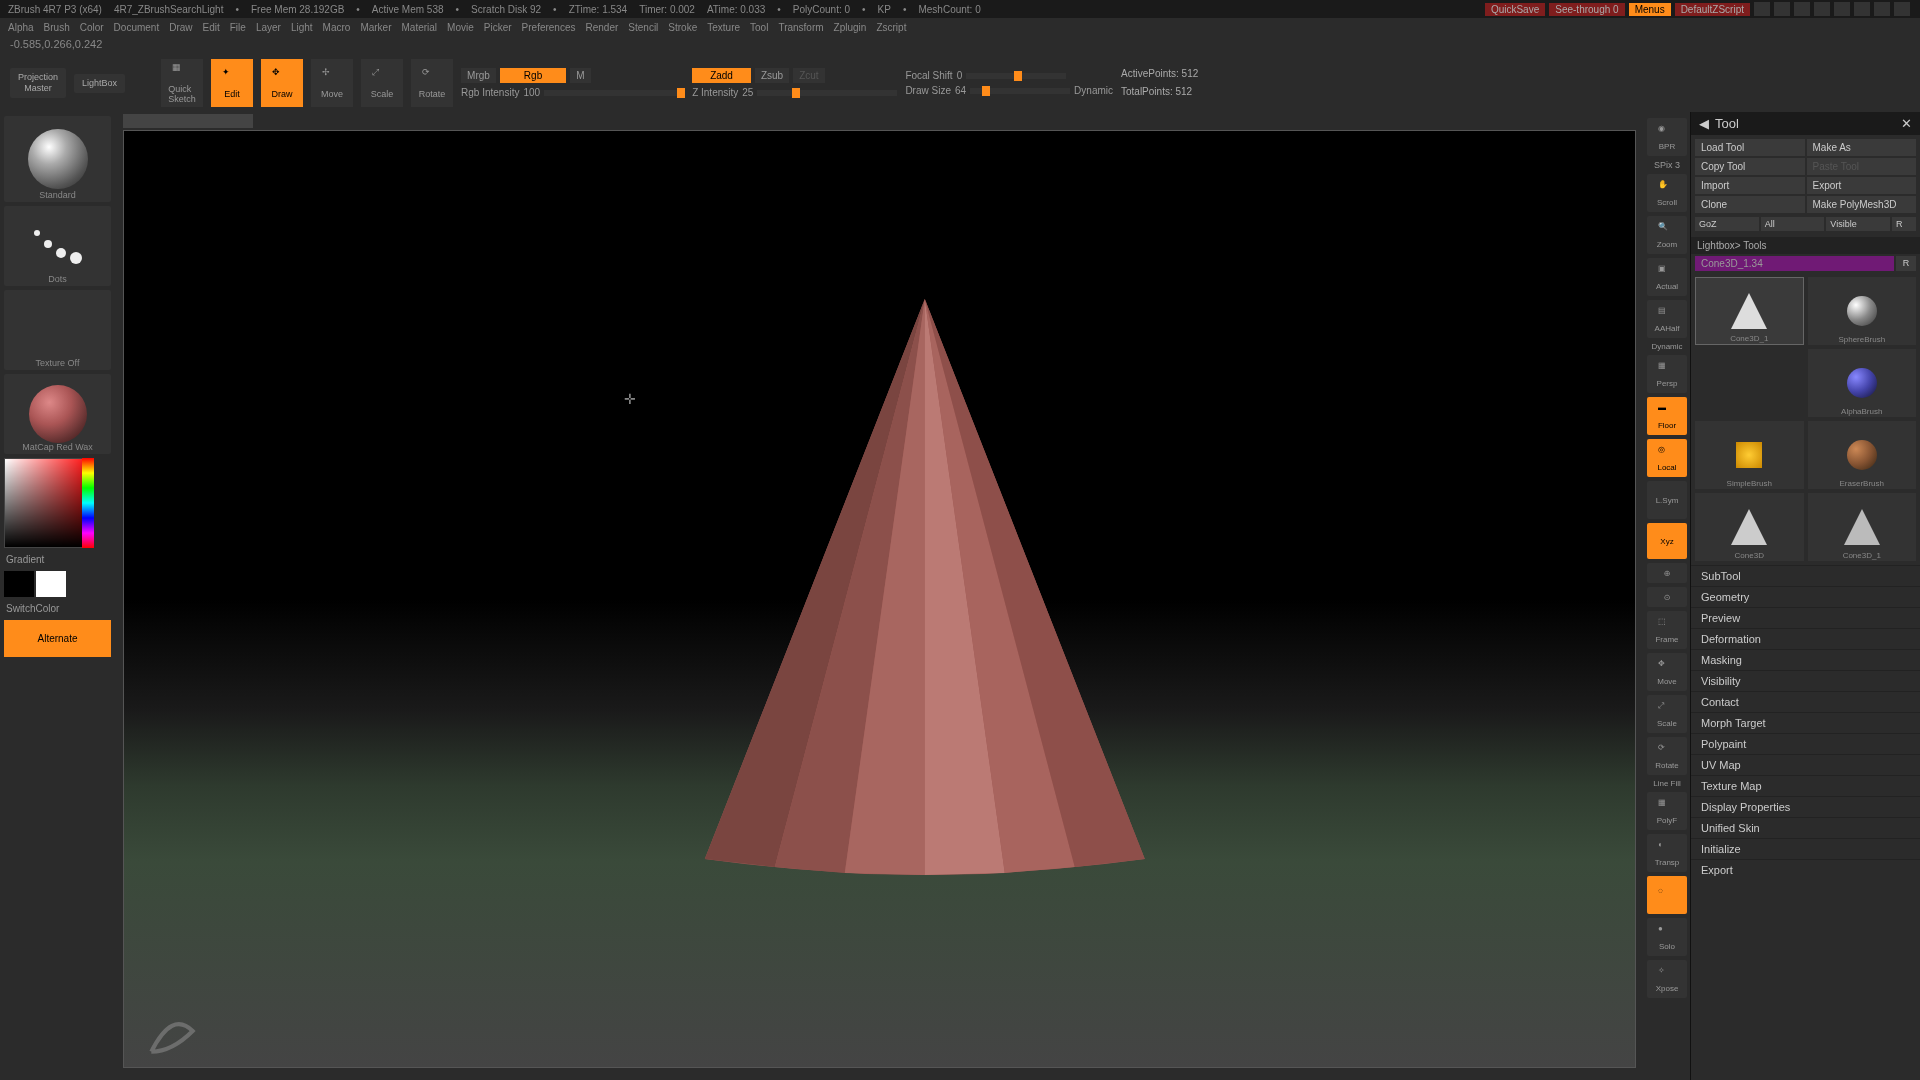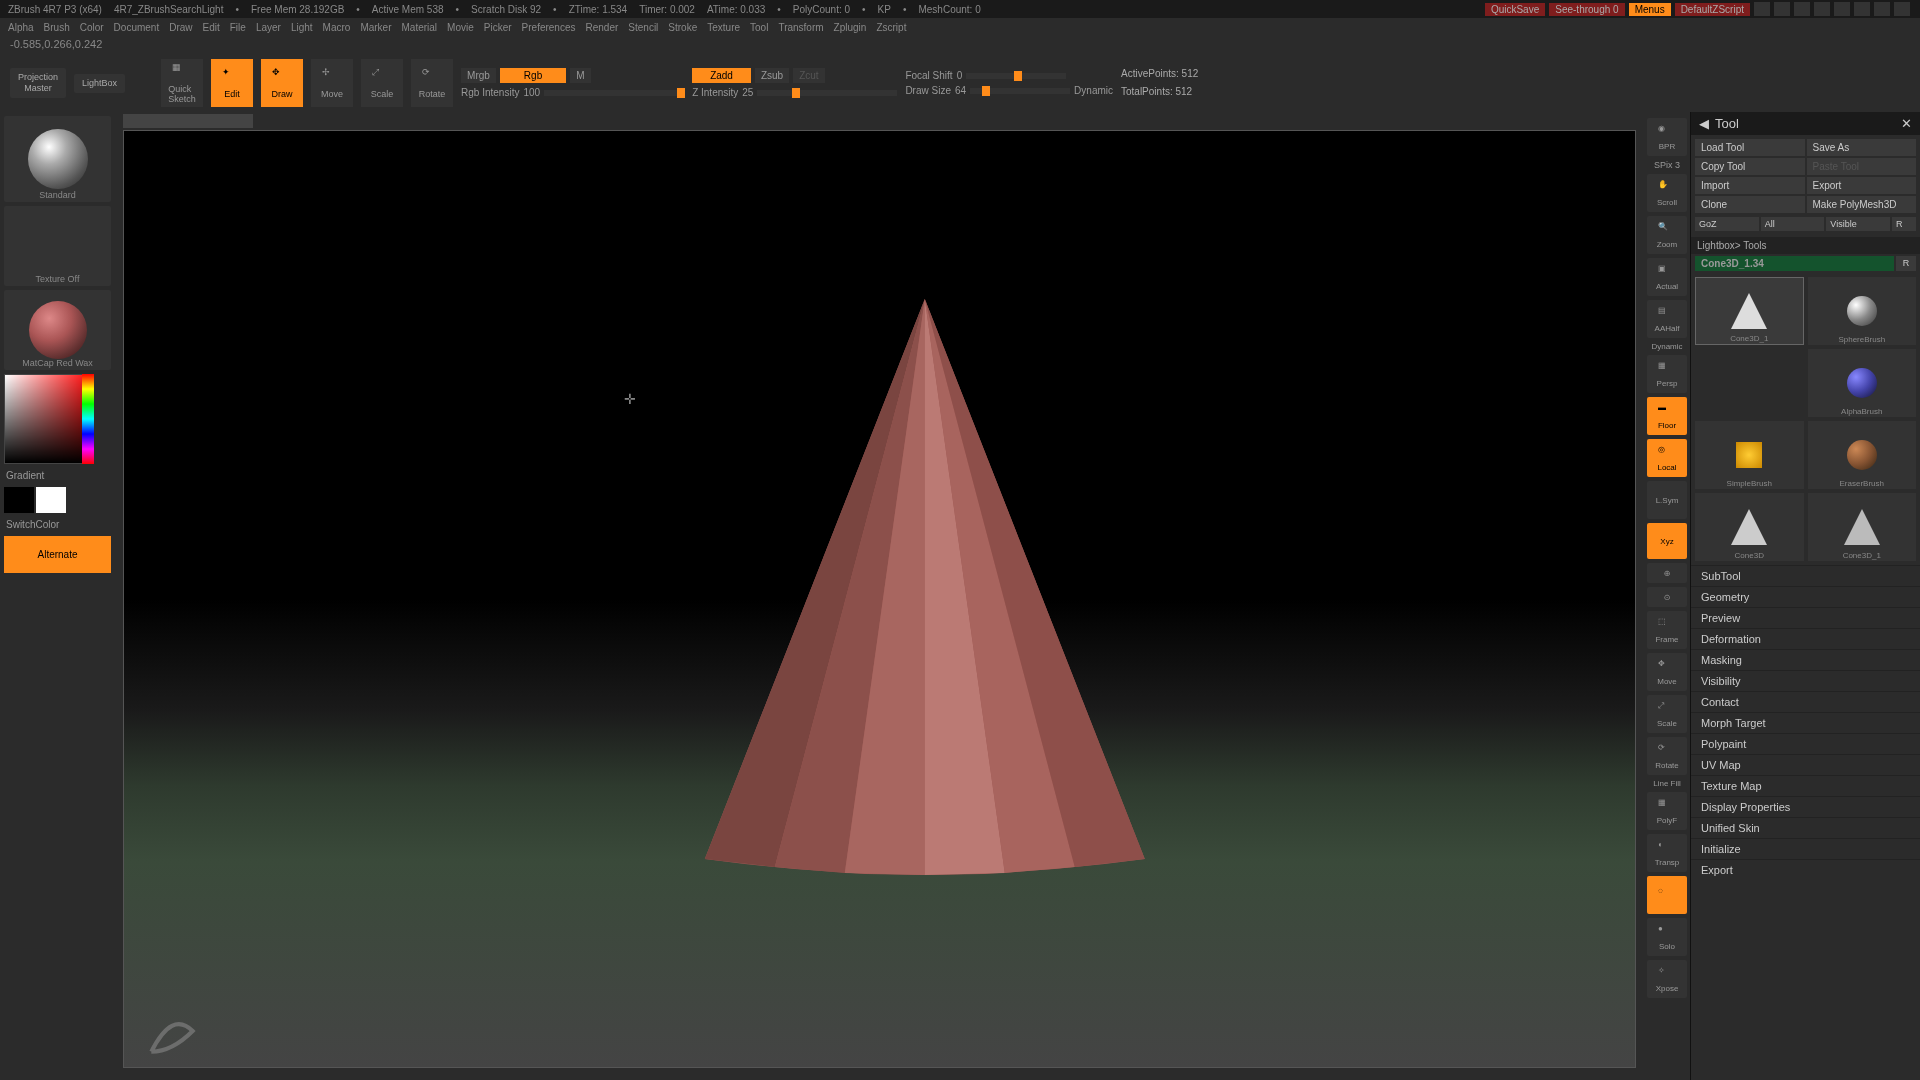--- a/index.html
+++ b/index.html
@@ -74,21 +74,21 @@
 .panel-header { background: #1a1a1a; padding: 4px 8px; font-size: 13px; color: #ccc; display: flex; align-items: center; }
 .panel-header .arrow { margin-right: 6px; }
 .panel-header .x { margin-left: auto; }
 .btn-grid { display: grid; grid-template-columns: 1fr 1fr; gap: 2px; padding: 4px; }
 .pbtn { background: #3a3a3a; padding: 3px 6px; font-size: 10px; color: #ccc; }
 .pbtn.dim { color: #555; }
 .pbtn.small { font-size: 9px; padding: 2px 4px; }
 .btn-grid3 { display: grid; grid-template-columns: 1fr 1fr 1fr 24px; gap: 2px; padding: 0 4px 4px; }
 .subheader { background: #222; padding: 3px 6px; font-size: 10px; color: #aaa; margin-top: 2px; }
 .tool-name-row { display: flex; padding: 2px 4px; gap: 2px; }
-.tool-name { flex: 1; background: #14532d; padding: 2px 6px; font-size: 10px; font-weight: bold; }
+.tool-name { flex: 1; background: #701a75; padding: 2px 6px; font-size: 10px; }
 .tool-thumbs { display: grid; grid-template-columns: 1fr 1fr; gap: 4px; padding: 4px; }
 .tthumb { background: #333; height: 68px; display: flex; flex-direction: column; align-items: center; justify-content: center; font-size: 8px; color: #888; position: relative; }
 .tthumb.selected { background: #3a3a3a; border: 1px solid #666; }
 .tthumb .lbl { position: absolute; bottom: 1px; }
 .mini-cone { width: 0; height: 0; border-left: 18px solid transparent; border-right: 18px solid transparent; border-bottom: 36px solid #ddd; }
 .mini-sphere { width: 30px; height: 30px; border-radius: 50%; }
 .section-list { display: flex; flex-direction: column; }
 .section-item { padding: 4px 10px; font-size: 11px; color: #ccc; background: #2b2b2b; border-top: 1px solid #222; }
 .logo { position: absolute; bottom: 18px; left: 26px; width: 62px; height: 62px; opacity: 0.6; }
 </style>
@@ -244,20 +244,29 @@
 </div>
 
 <div class="main">
 
   <div class="left-panel">
     <div class="thumb-box thumb-large">
       <div class="brush-sphere"></div>
       <div class="thumb-label">Standard</div>
     </div>
     <div class="thumb-box thumb-med">
+      <div class="dots-preview">
+        <div class="d" style="width:6px;height:6px;top:4px;left:6px"></div>
+        <div class="d" style="width:8px;height:8px;top:14px;left:16px"></div>
+        <div class="d" style="width:10px;height:10px;top:22px;left:28px"></div>
+        <div class="d" style="width:12px;height:12px;top:26px;left:42px"></div>
+      </div>
+      <div class="thumb-label">Dots</div>
+    </div>
+    <div class="thumb-box thumb-med">
       <div class="thumb-label">Texture Off</div>
     </div>
     <div class="thumb-box thumb-med">
       <div class="mat-sphere"></div>
       <div class="thumb-label">MatCap Red Wax</div>
     </div>
     <div class="color-picker">
       <div class="hue-strip"></div>
     </div>
     <div style="font-size:10px;padding:2px">Gradient</div>
@@ -372,21 +381,21 @@
   </div>
 
   <div class="tool-panel-right">
     <div class="panel-header">
       <span class="arrow">◀</span>
       <span>Tool</span>
       <span class="x">✕</span>
     </div>
     <div class="btn-grid">
       <div class="pbtn">Load Tool</div>
-      <div class="pbtn">Save As</div>
+      <div class="pbtn">Make As</div>
       <div class="pbtn">Copy Tool</div>
       <div class="pbtn dim">Paste Tool</div>
       <div class="pbtn">Import</div>
       <div class="pbtn">Export</div>
       <div class="pbtn">Clone</div>
       <div class="pbtn">Make PolyMesh3D</div>
     </div>
     <div class="btn-grid3">
       <div class="pbtn small">GoZ</div>
       <div class="pbtn small">All</div>

